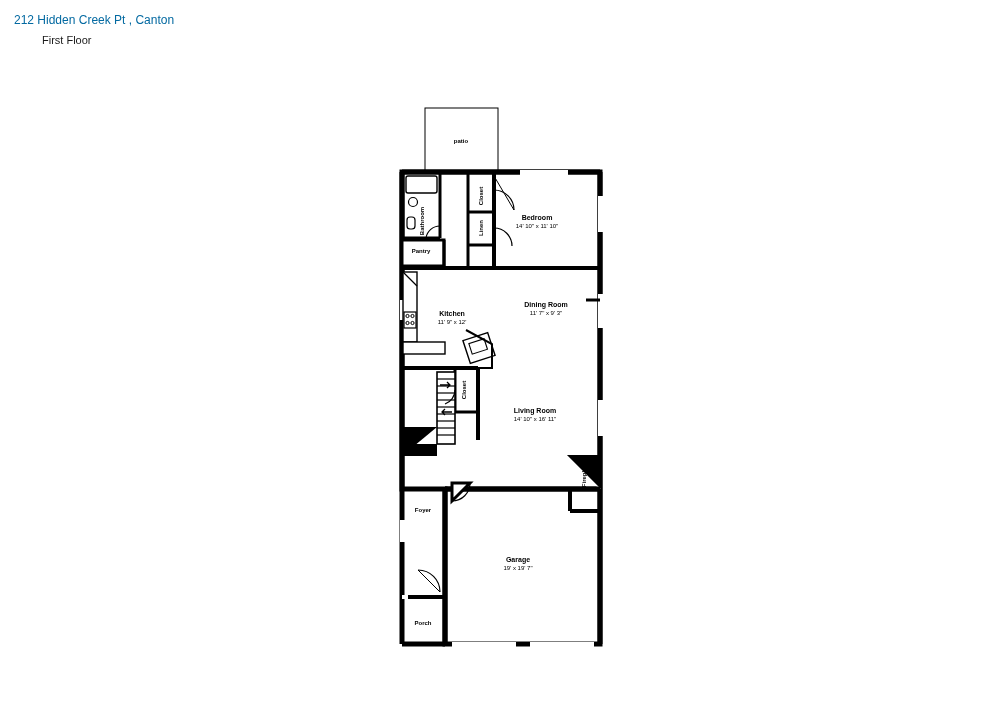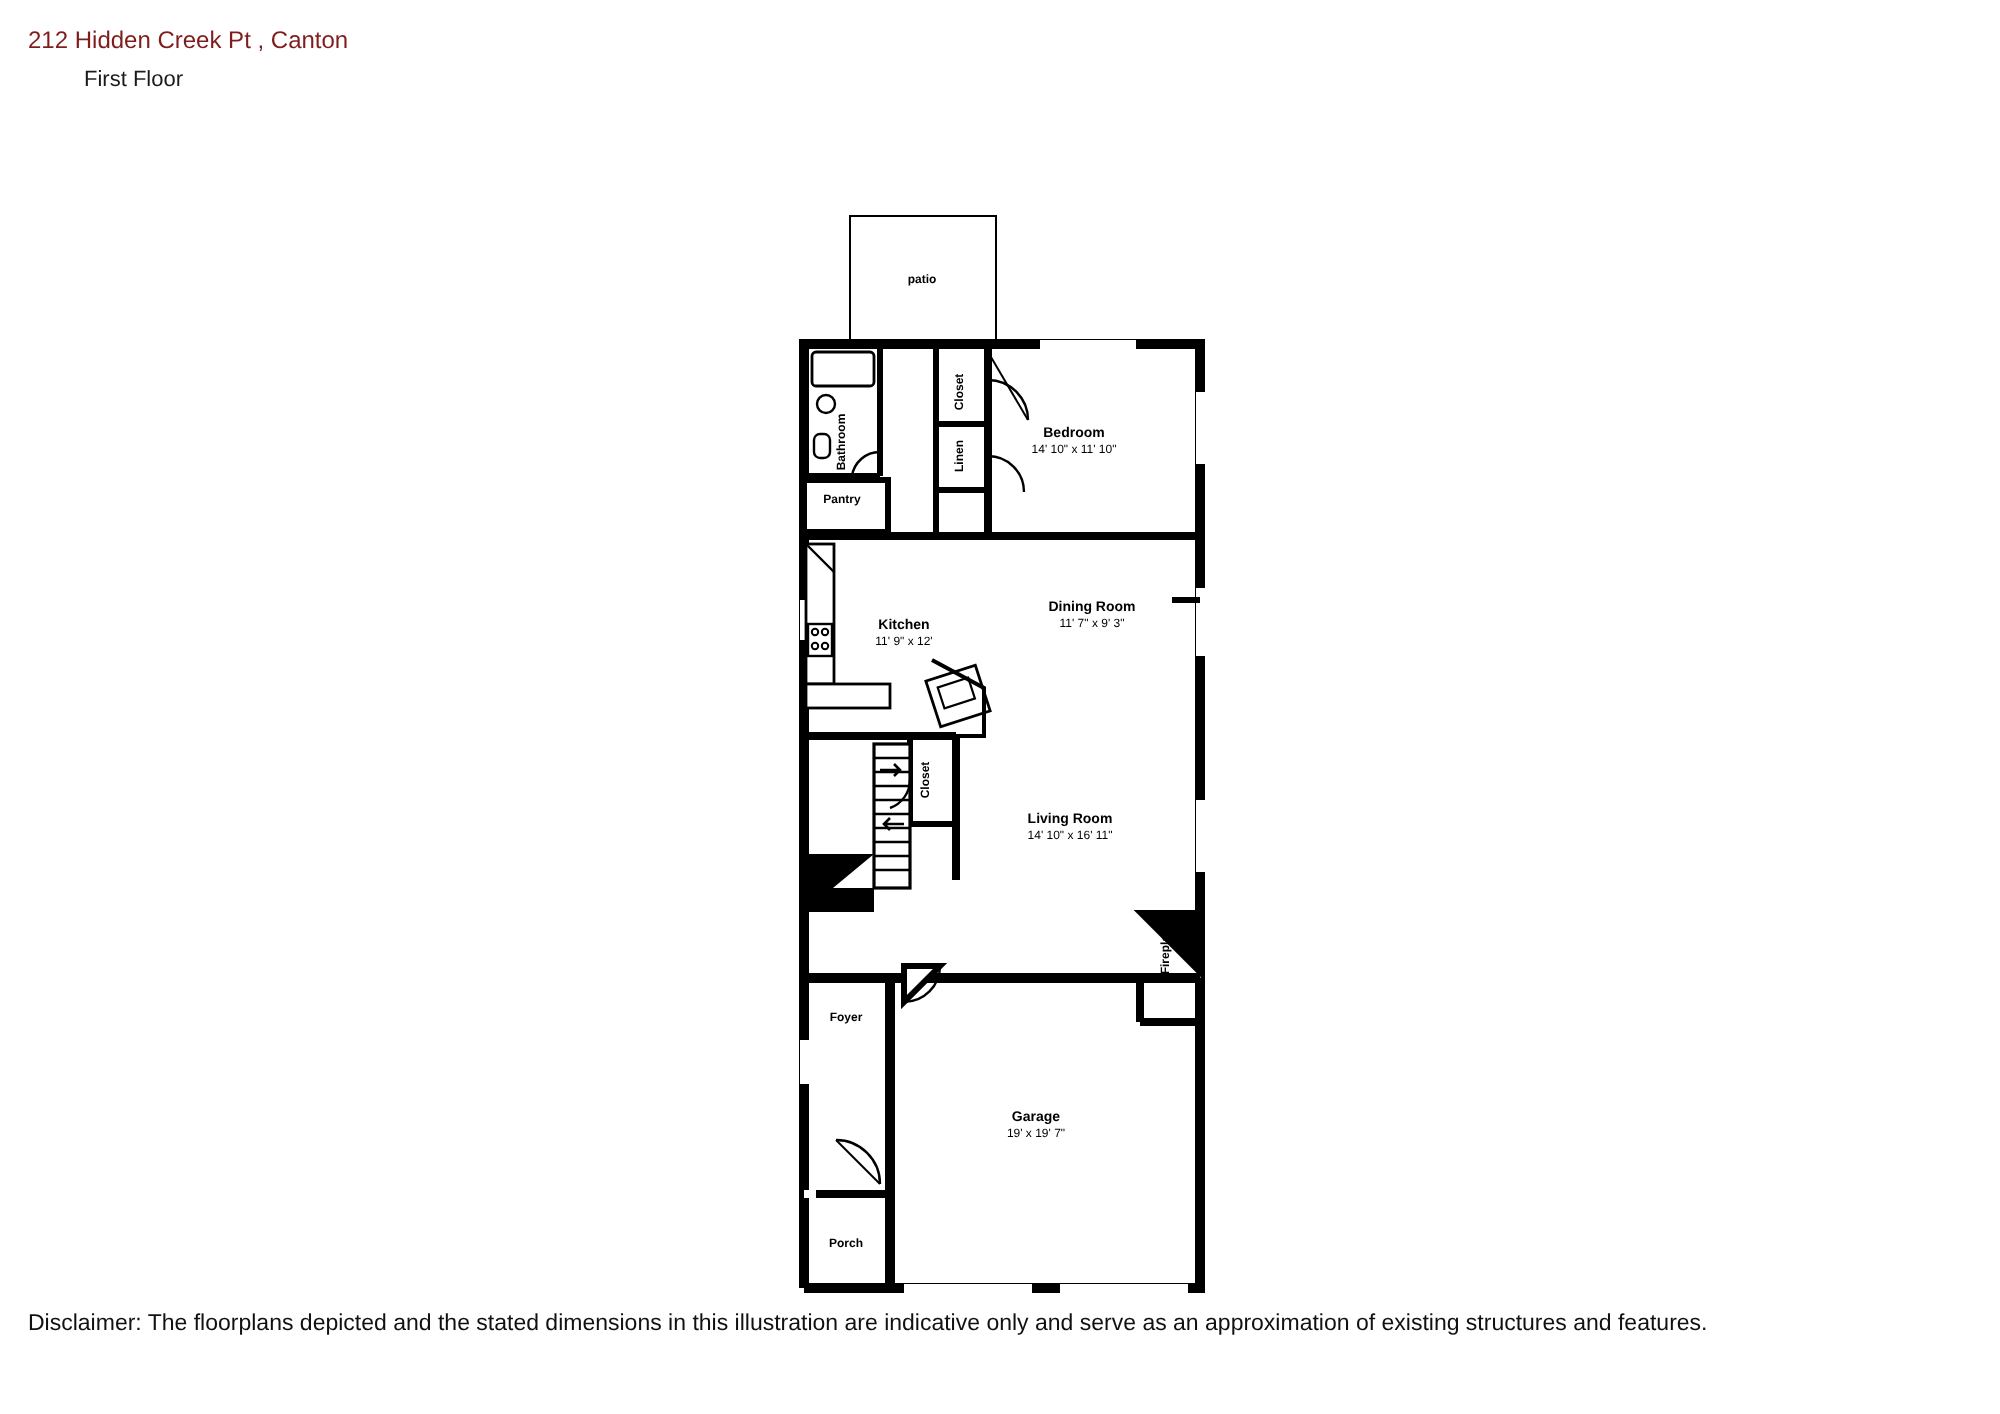--- a/index.html
+++ b/index.html
@@ -15,21 +15,21 @@
     color: #111111;
     overflow: hidden;
   }
   .header {
     position: absolute;
     left: 14px;
     top: 12px;
   }
   .header .addr {
     font-size: 12px;
-    color: #7f1d1d;
+    color: #0369a1;
     line-height: 16px;
   }
   .header .floor {
     font-size: 11px;
     color: #1a1a1a;
     line-height: 16px;
     margin-top: 4px;
     padding-left: 28px;
   }
   .disclaimer {
@@ -237,14 +237,13 @@
     <div class="lbl" style="left: 518px; top: 563px;">
       <div class="name">Garage</div>
       <div class="dim">19' x 19' 7"</div>
     </div>
     <div class="lbl small" style="left: 423px; top: 623px;">
       <div class="name">Porch</div>
     </div>
   </div>
 
 <div class="disclaimer">
-  <div>Disclaimer: The floorplans depicted and the stated dimensions in this illustration are indicative only and serve as an approximation of existing structures and features.</div>
 </div>
 
 </body></html>

